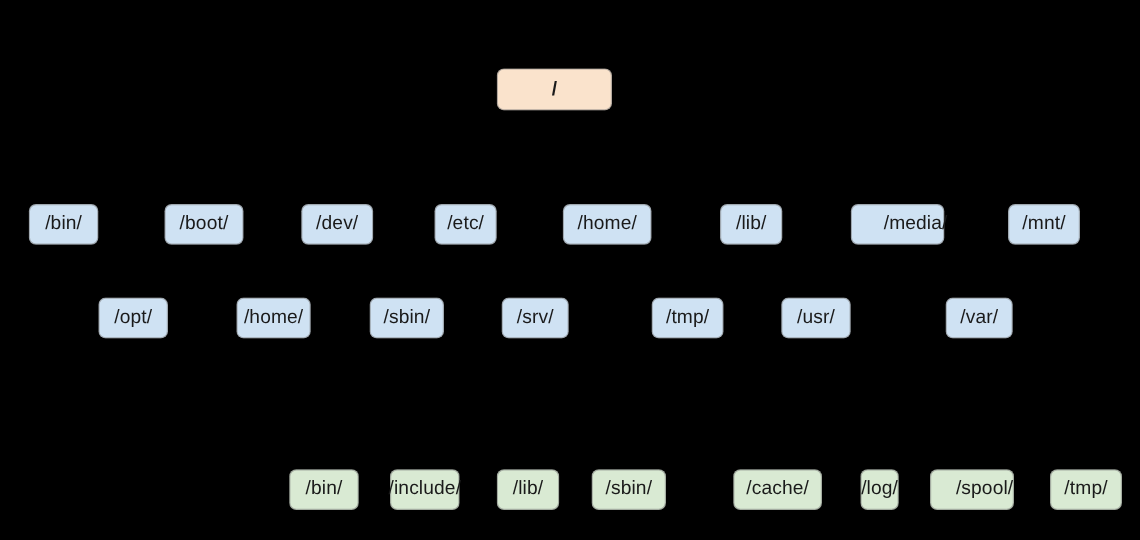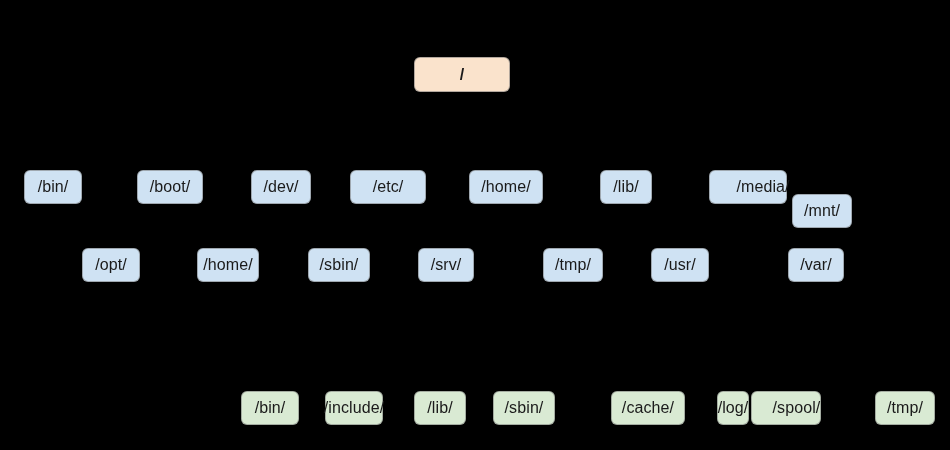--- a/index.html
+++ b/index.html
@@ -58,33 +58,33 @@
     </div>
     <div class="node level1" style="left: 53px; top: 170px; width: 58px;">
       <span class="node-label">/bin/</span>
     </div>
     <div class="node level1" style="left: 170px; top: 170px; width: 66px;">
       <span class="node-label">/boot/</span>
     </div>
     <div class="node level1" style="left: 281px; top: 170px; width: 60px;">
       <span class="node-label">/dev/</span>
     </div>
-    <div class="node level1" style="left: 388px; top: 170px; width: 76px; text-align: right;">
+    <div class="node level1" style="left: 388px; top: 170px; width: 52px; text-align: right;">
       <span class="node-label">/etc/</span>
     </div>
     <div class="node level1" style="left: 506px; top: 170px; width: 74px;">
       <span class="node-label">/home/</span>
     </div>
     <div class="node level1" style="left: 626px; top: 170px; width: 52px;">
       <span class="node-label">/lib/</span>
     </div>
     <div class="node level1" style="left: 748px; top: 170px; width: 78px; padding-left: 40px;">
       <span class="node-label">/media/</span>
     </div>
-    <div class="node level1" style="left: 822px; top: 170px; width: 60px; margin-top: 24px;">
+    <div class="node level1" style="left: 870px; top: 170px; width: 60px;">
       <span class="node-label">/mnt/</span>
     </div>
     <div class="node level1" style="left: 111px; top: 248px; width: 58px;">
       <span class="node-label">/opt/</span>
     </div>
     <div class="node level1" style="left: 228px; top: 248px; width: 62px;">
       <span class="node-label">/home/</span>
     </div>
     <div class="node level1" style="left: 339px; top: 248px; width: 62px;">
       <span class="node-label">/sbin/</span>
@@ -112,19 +112,19 @@
     </div>
     <div class="node level2" style="left: 524px; top: 391px; width: 62px;">
       <span class="node-label">/sbin/</span>
     </div>
     <div class="node level2" style="left: 648px; top: 391px; width: 74px;">
       <span class="node-label">/cache/</span>
     </div>
     <div class="node level2" style="left: 733px; top: 391px; width: 32px;">
       <span class="node-label">/log/</span>
     </div>
-    <div class="node level2" style="left: 786px; top: 391px; width: 70px; padding-left: 31px;">
+    <div class="node level2" style="left: 810px; top: 391px; width: 70px; padding-left: 31px;">
       <span class="node-label">/spool/</span>
     </div>
     <div class="node level2" style="left: 905px; top: 391px; width: 60px;">
       <span class="node-label">/tmp/</span>
     </div>
   </div>
 
 </body></html>

